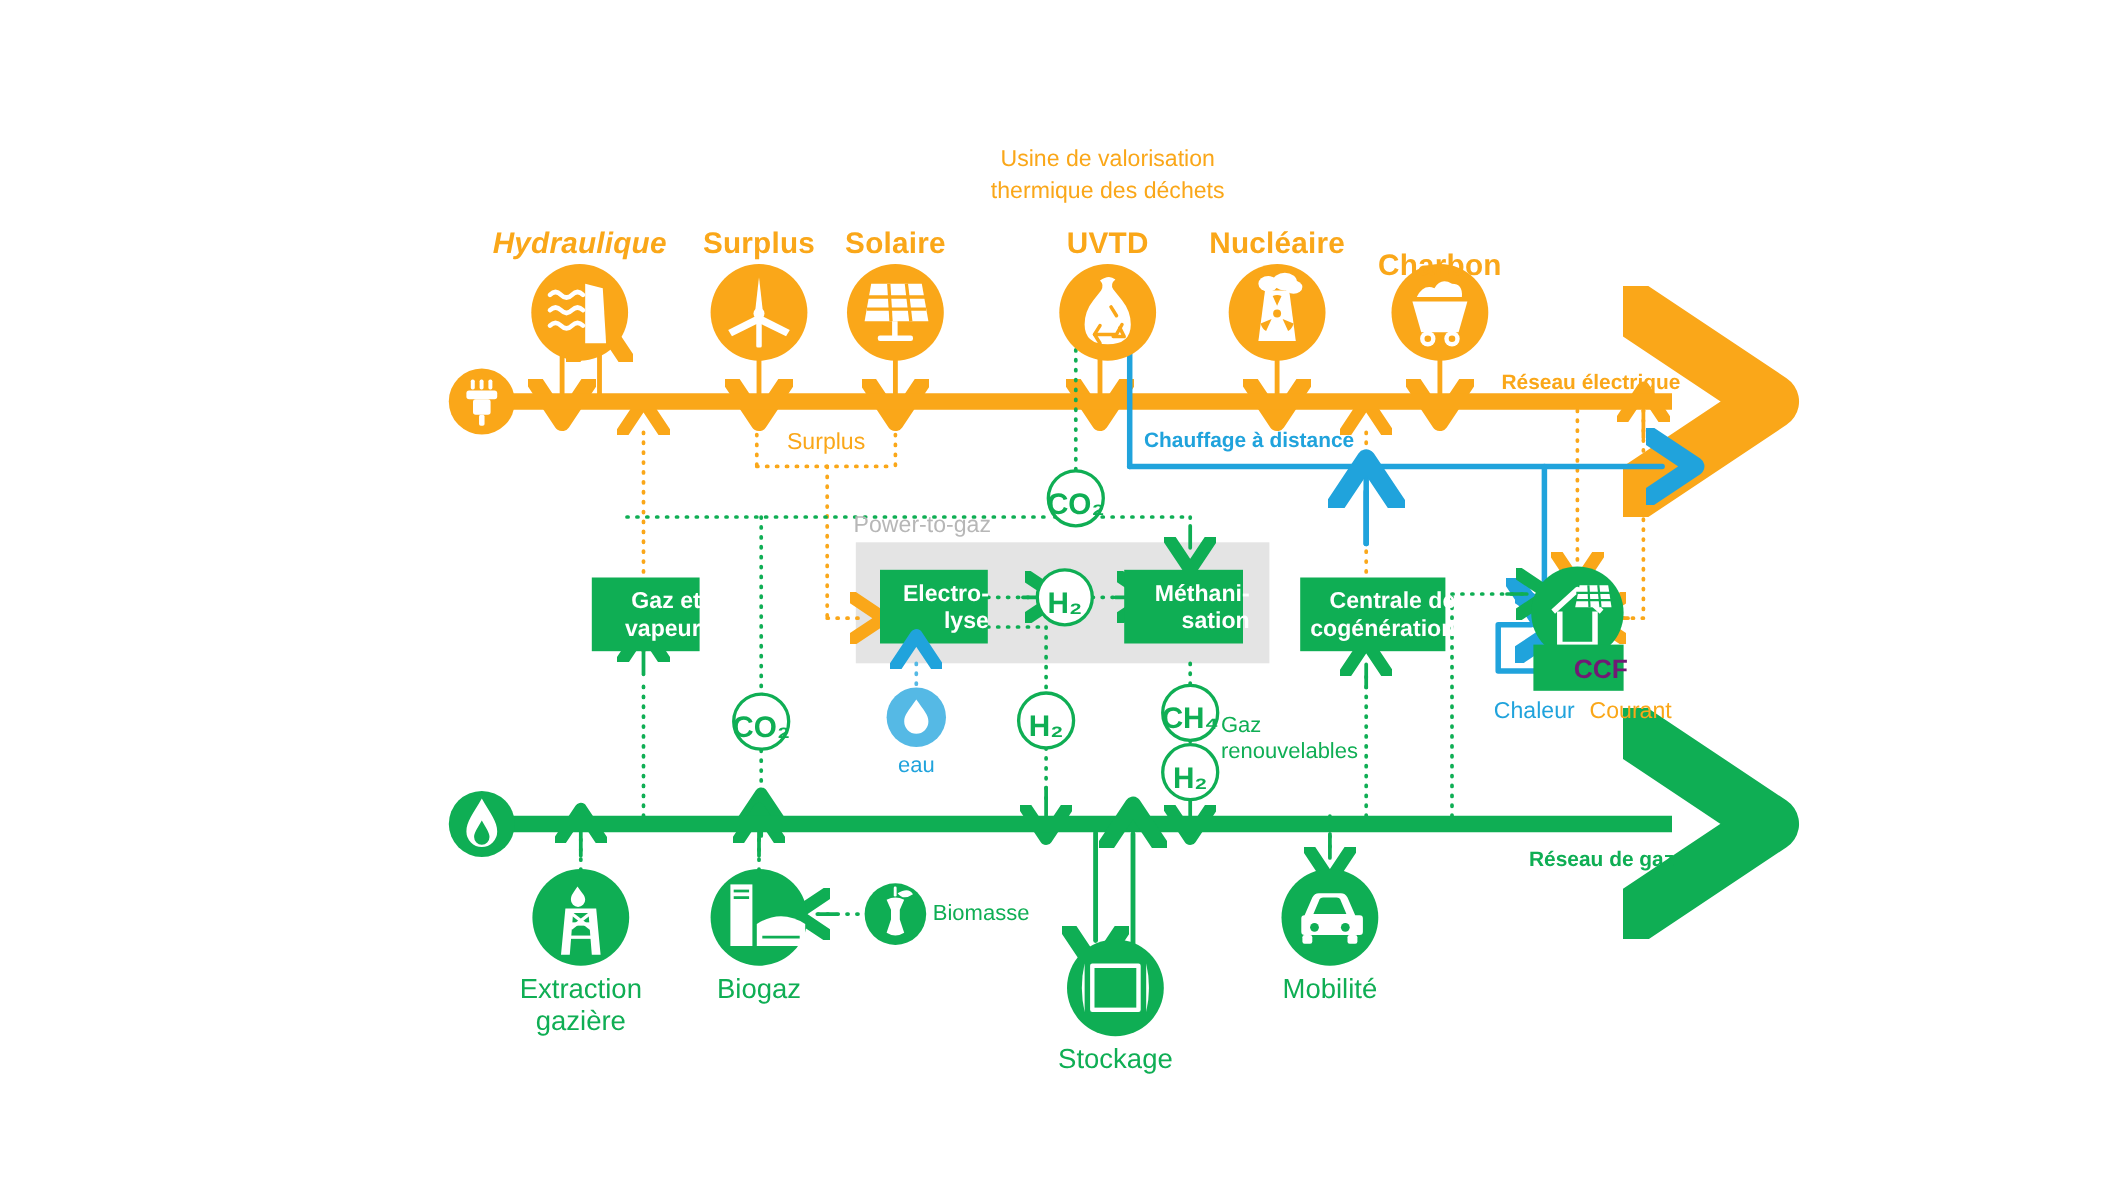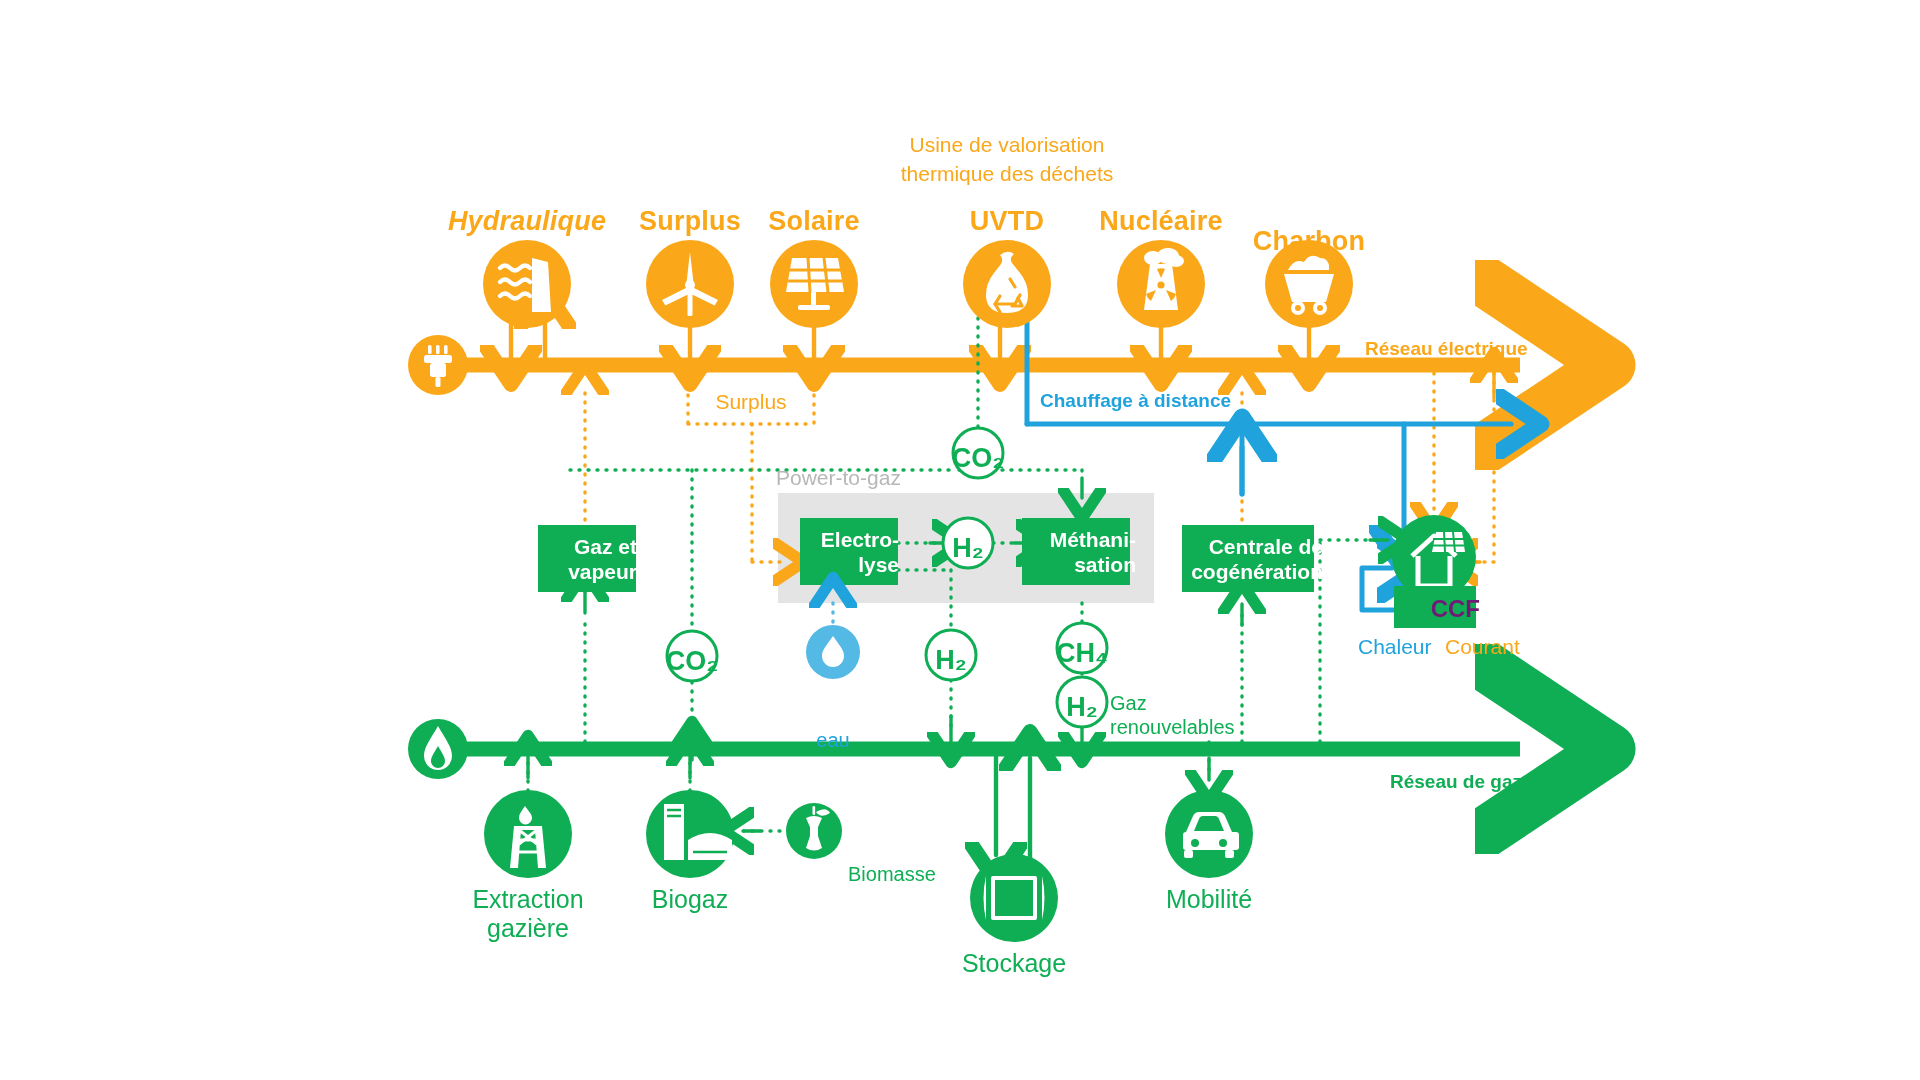--- a/index.html
+++ b/index.html
@@ -13,21 +13,21 @@
   .lbl{position:absolute;white-space:nowrap;}
   .orange{color:#FAA719;}
   .green{color:#0FAE54;}
   .blue{color:#20A3DC;}
   .grey{color:#B7B7B7;}
   .t-hdr{font-size:27px;font-weight:bold;letter-spacing:.2px;}
   .t-sub{font-size:21px;}
   .t-net{font-size:19px;font-weight:bold;}
   .t-box{font-size:21px;font-weight:bold;color:#ffffff;line-height:1.12;text-align:center;}
   .t-node{font-size:25px;font-weight:normal;}
-  .t-small{font-size:20px;margin-top:44px;}
+  .t-small{font-size:20px;}
   .t-mol{font-size:27px;font-weight:bold;color:#0FAE54;}
   .t-ccf{font-size:24px;font-weight:bold;color:#701a75;}
   .ctr{transform:translateX(-50%);text-align:right;}
 </style>
 </head>
 <body>
 
 <div id="stage">
 
 <svg id="canvas" viewBox="0 0 1920 1080">

